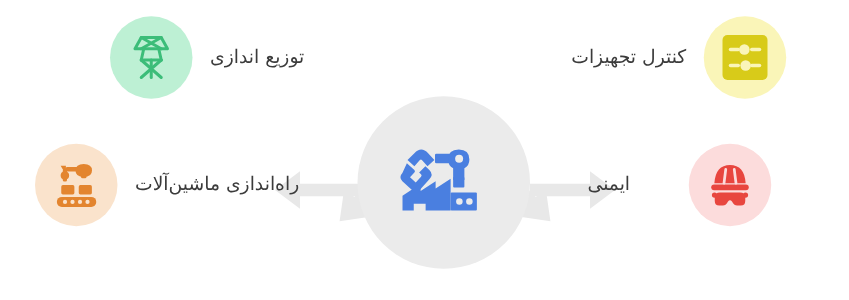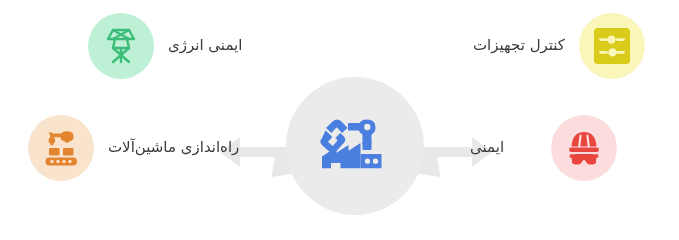--- a/index.html
+++ b/index.html
@@ -61,21 +61,21 @@
   }
   .node-label {
     font-size: 15px;
     color: #3b3b3b;
     white-space: nowrap;
     line-height: 1.3;
     letter-spacing: 0;
   }
   
   #node-energy   { left: 88px;  top: 13px;  }
-  #node-equip    { left: 457px; top: 13px; margin-left: 16px;  }
+  #node-equip    { left: 457px; top: 13px;  }
   #node-machine  { left: 28px;  top: 115px; }
   #node-safety   { left: 470px; top: 115px; }
 
   
   #node-energy  { flex-direction: row-reverse; }
   #node-machine { flex-direction: row-reverse; }
   #node-equip   { flex-direction: row; }
   #node-safety  { flex-direction: row; gap: 47px; }
 </style>
 </head>
@@ -129,21 +129,21 @@
     <div class="node-bubble" style="background:#bdf0d4">
       <svg width="38" height="40" viewBox="0 0 38 40" fill="none" stroke="#3cbd79" stroke-width="2.4" stroke-linecap="round" stroke-linejoin="round" xmlns="http://www.w3.org/2000/svg">
         <path d="M6 13 L11 4 L27 4 L32 13 Z"></path>
         <path d="M11 4 L27 13 M27 4 L11 13"></path>
         <path d="M13 13 L11 22 M25 13 L27 22"></path>
         <path d="M11 22 L27 22"></path>
         <path d="M11 22 L27 36 M27 22 L11 36"></path>
         <path d="M19 22 L19 36"></path>
       </svg>
     </div>
-    <div class="node-label">ایمنی انرژی</div>
+    <div class="node-label">توزیع اندازی</div>
   </div>
 
   <div class="node" id="node-equip">
     <div class="node-bubble" style="background:#faf5b8">
       <svg width="40" height="40" viewBox="0 0 40 40" xmlns="http://www.w3.org/2000/svg">
         <rect x="2" y="2" width="36" height="36" rx="4" fill="#d8cb19"></rect>
         <g fill="#faf5b8">
           <rect x="7" y="12.2" width="9" height="2.8" rx="1.4"></rect>
           <rect x="24" y="12.2" width="9" height="2.8" rx="1.4"></rect>
           <circle cx="19.5" cy="13.6" r="4.2"></circle>

